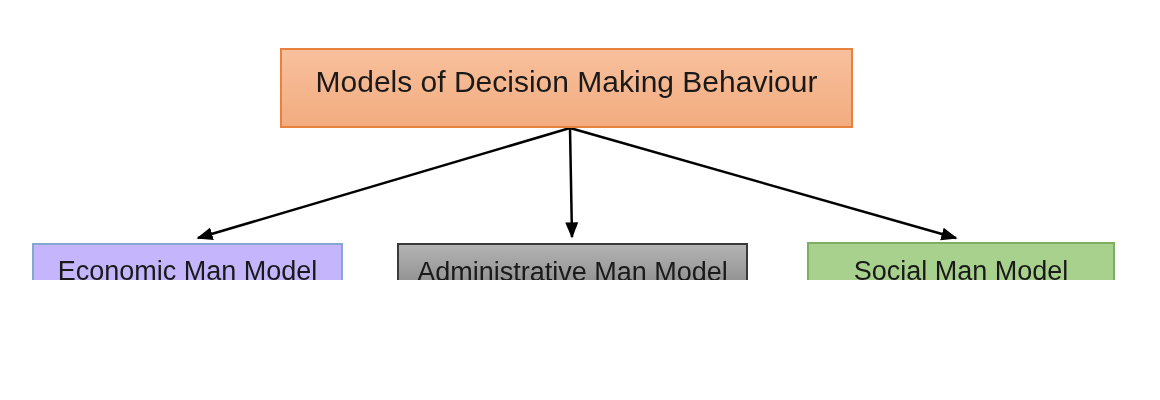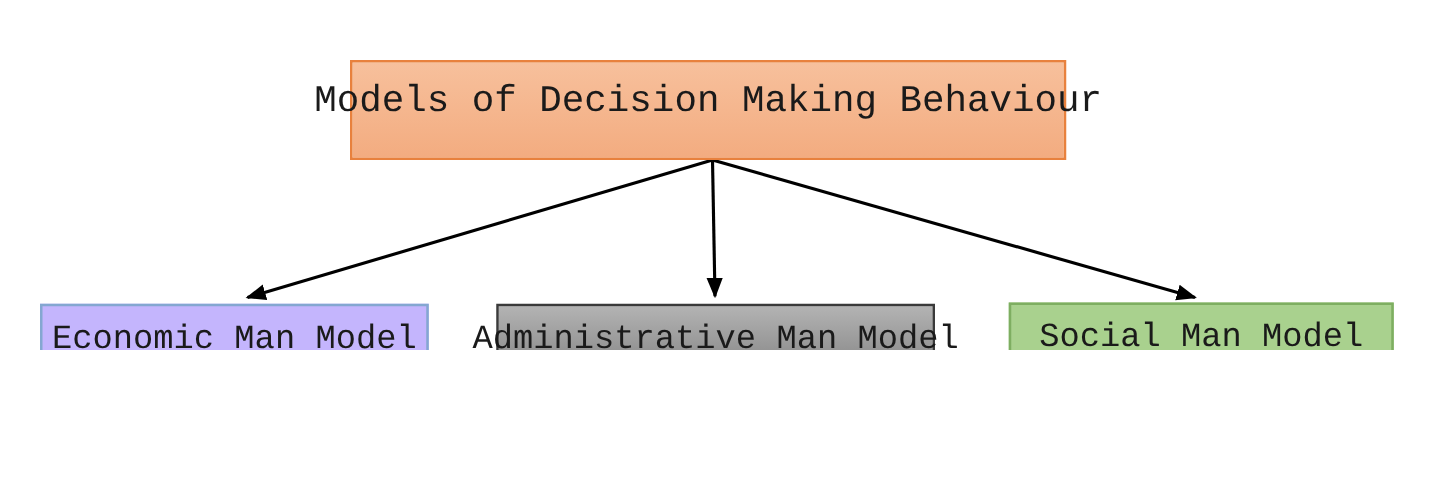--- a/index.html
+++ b/index.html
@@ -6,21 +6,21 @@
     margin: 0;
     padding: 0;
     background: #FFFFFF;
   }
   .canvas {
     position: relative;
     width: 1160px;
     height: 280px;
     background: #FFFFFF;
     overflow: hidden;
-    font-family: Liberation Mono, monospace;
+    font-family: Liberation Sans, sans-serif;
     color: #1A1A1A;
   }
   .arrows {
     position: absolute;
     left: 0;
     top: 0;
     pointer-events: none;
   }
   .arrows line {
     stroke: #000000;

